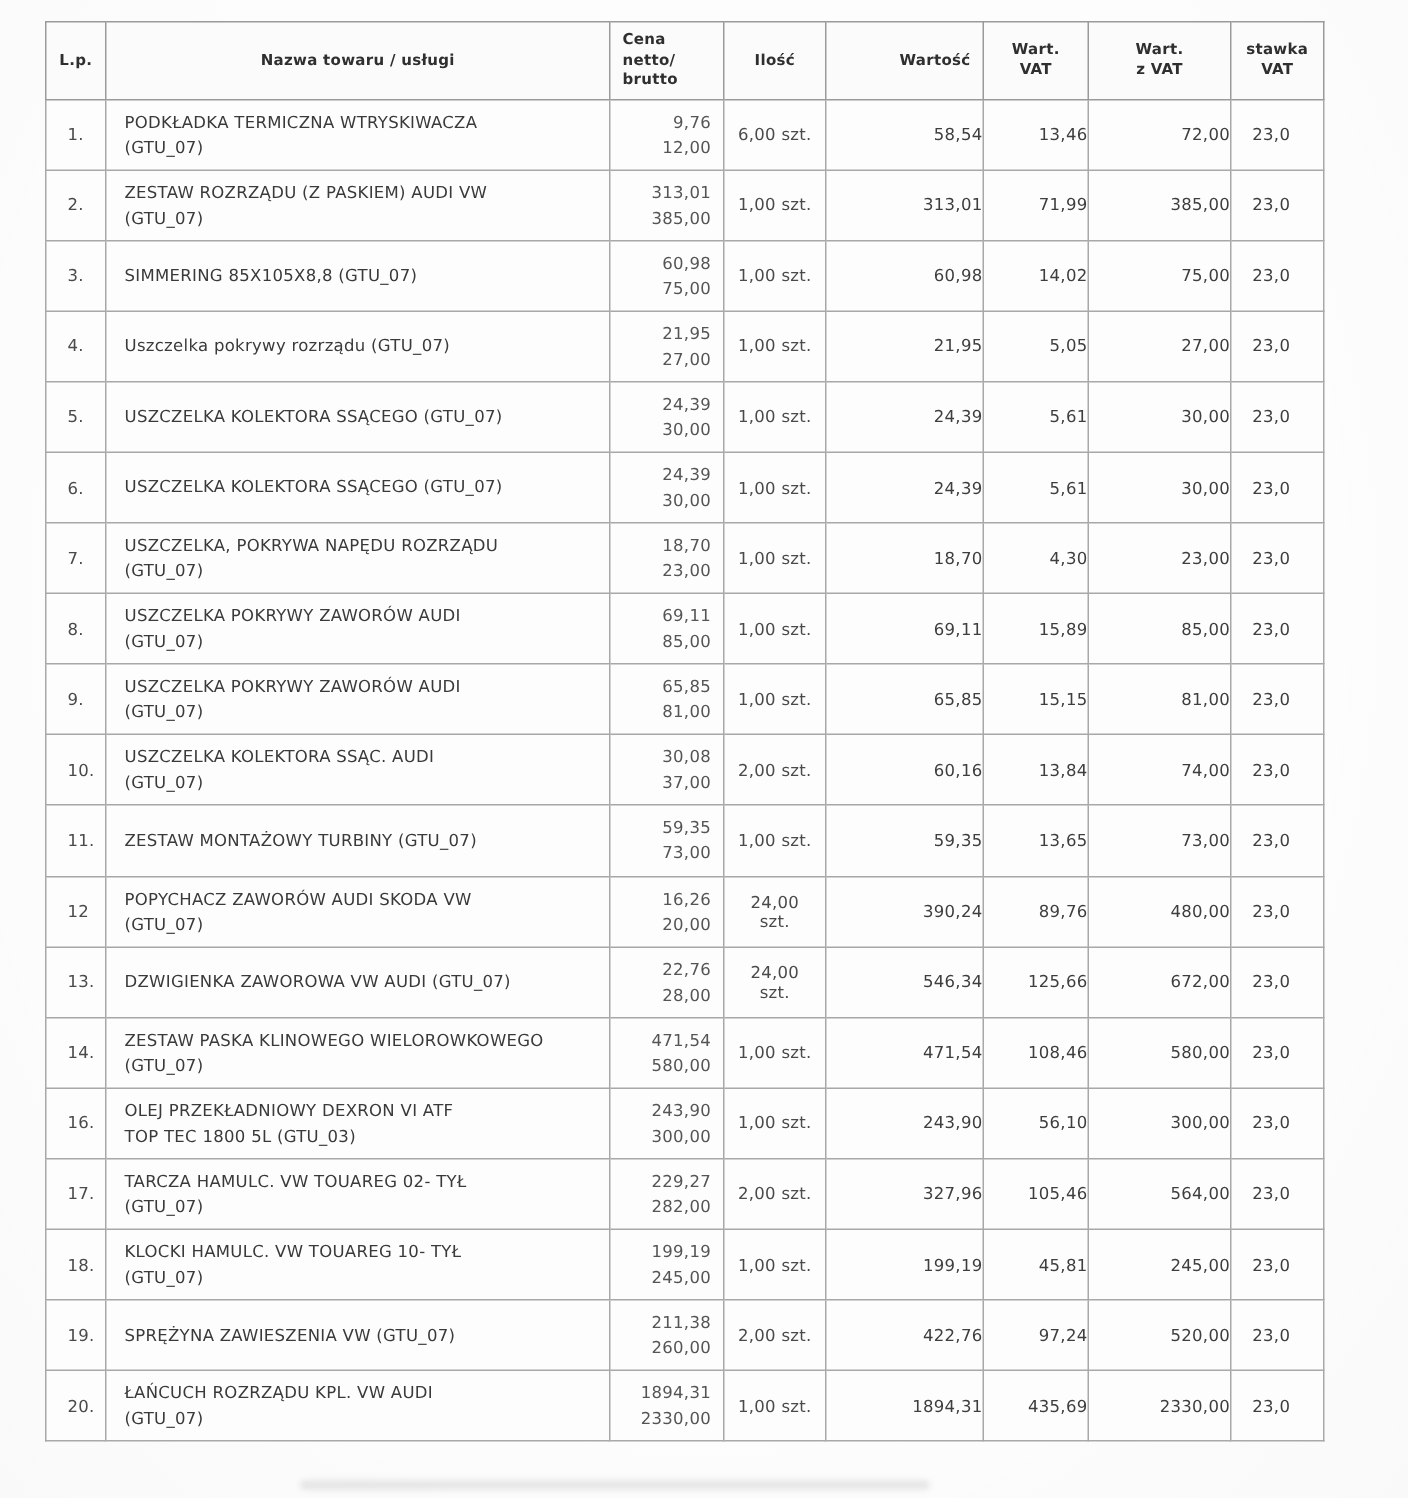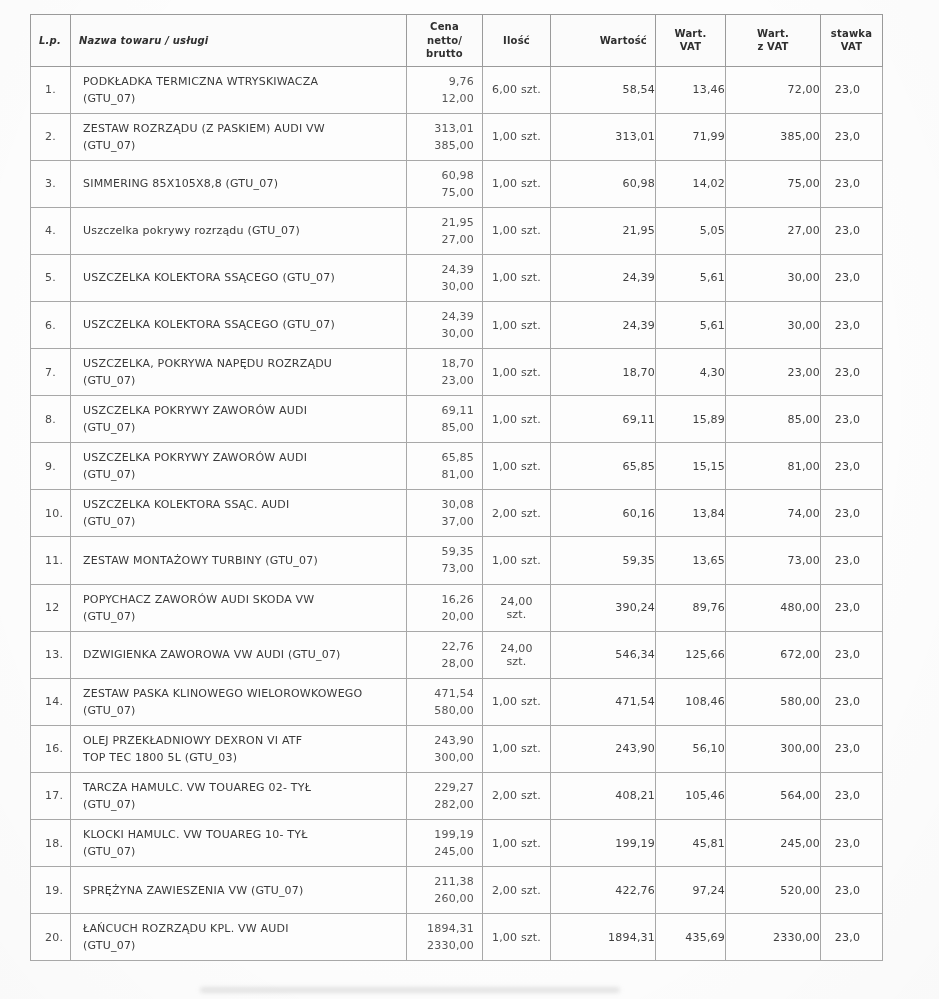--- a/index.html
+++ b/index.html
@@ -50,22 +50,22 @@
   }
   thead th {
     font-size: 10px;
     font-weight: bold;
     color: #2f2f2f;
     background: #fbfbfb;
     padding: 5px 8px;
     line-height: 1.35;
     border-color: #9a9a9a;
   }
-  th.h-lp, th.h-name { text-align: left; font-style: italic; }
-  th.h-price { text-align: center; }
+  th.h-lp, th.h-name { text-align: center; }
+  th.h-price { text-align: left; }
   th.h-qty   { }
   th.h-value { text-align: right; }
   th.h-vat   { text-align: center; }
   th.h-gross { text-align: center; }
   th.h-rate  { }
 
   td.col-lp {
     text-align: left;
     padding-left: 14px;
     color: #4a4a4a;
@@ -387,21 +387,21 @@
           <td class="col-lp">17.</td>
           <td class="col-name">
             <div>TARCZA HAMULC. VW TOUAREG 02- TYŁ</div>
             <div>(GTU_07)</div>
           </td>
           <td class="col-price">
             <div>229,27</div>
             <div>282,00</div>
           </td>
           <td class="col-qty">2,00 szt.</td>
-          <td class="col-value">408,21</td>
+          <td class="col-value">327,96</td>
           <td class="col-vat">105,46</td>
           <td class="col-gross">564,00</td>
           <td class="col-rate">23,0</td>
         </tr>
         <tr>
           <td class="col-lp">18.</td>
           <td class="col-name">
             <div>KLOCKI HAMULC. VW TOUAREG 10- TYŁ</div>
             <div>(GTU_07)</div>
           </td>

